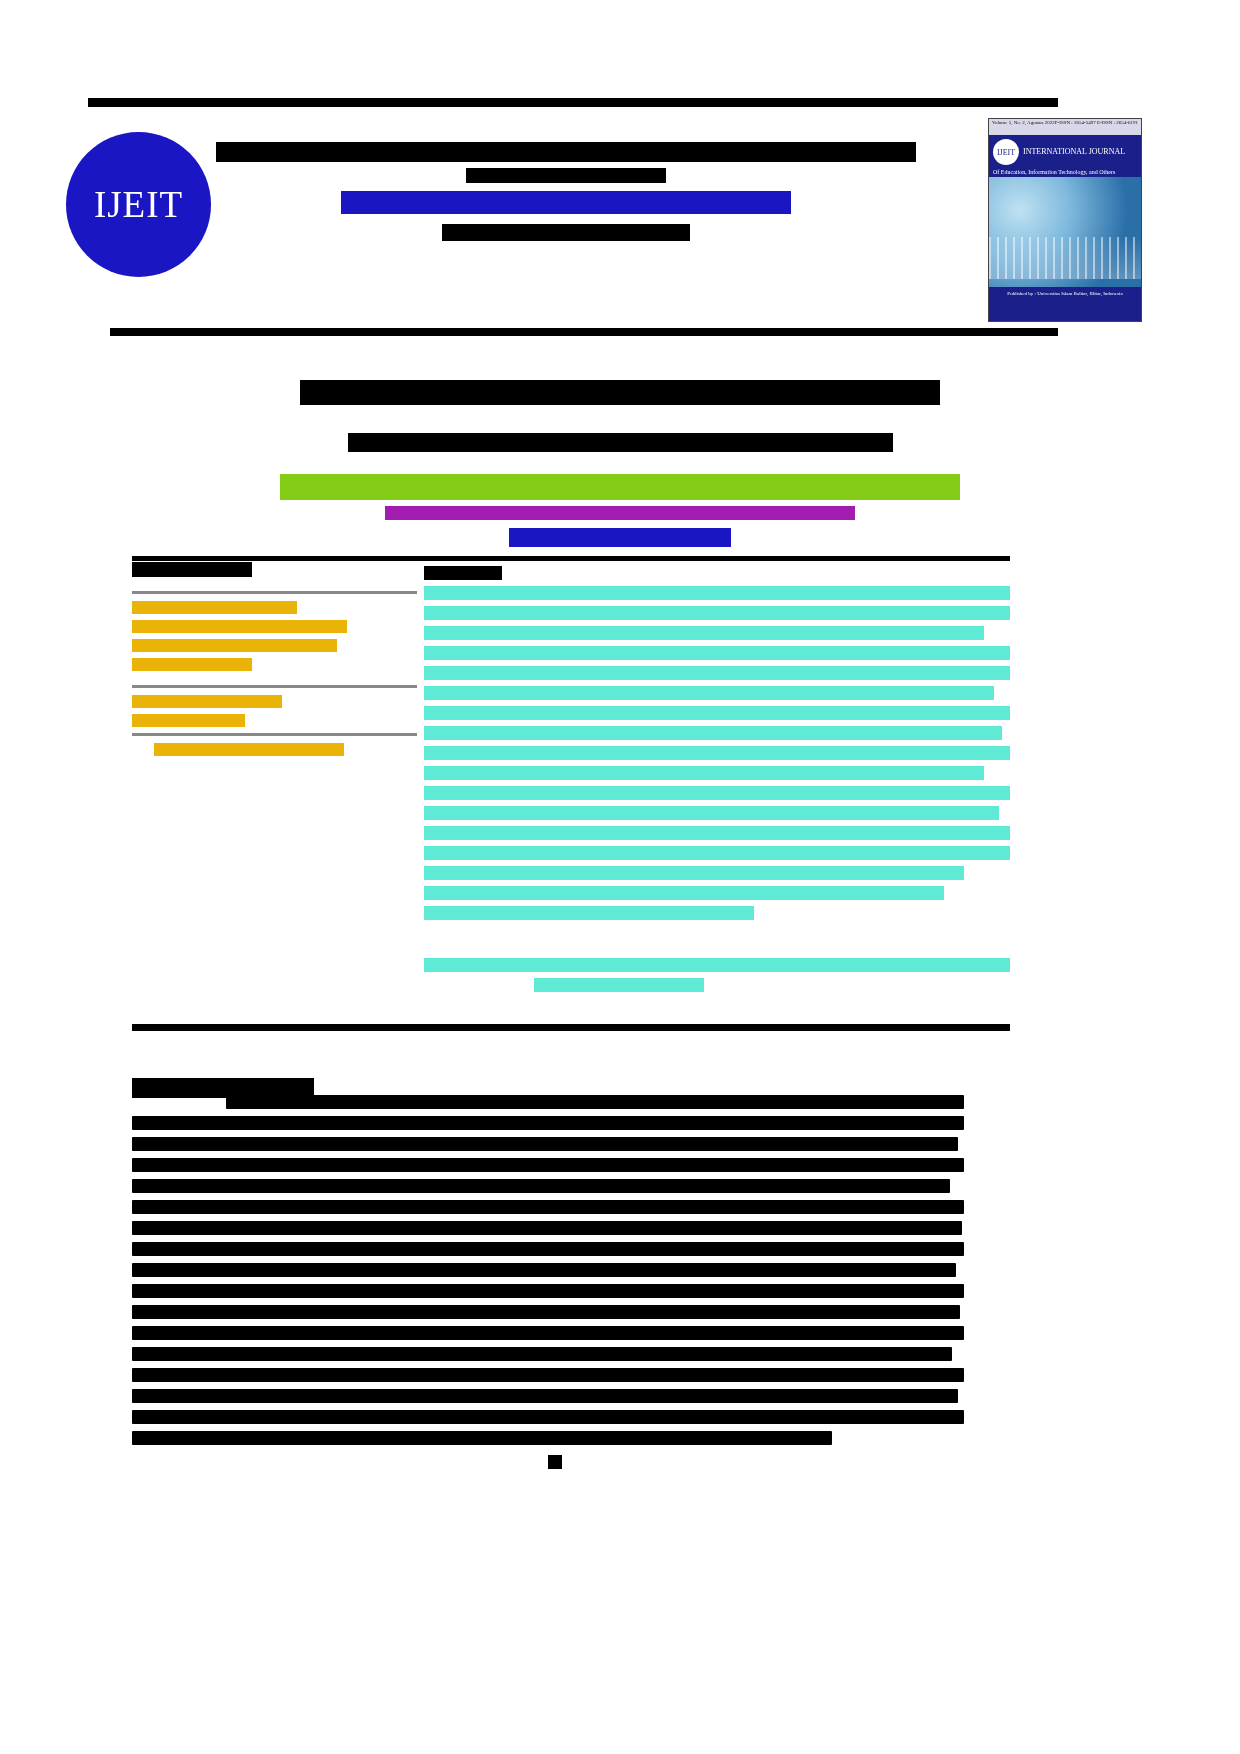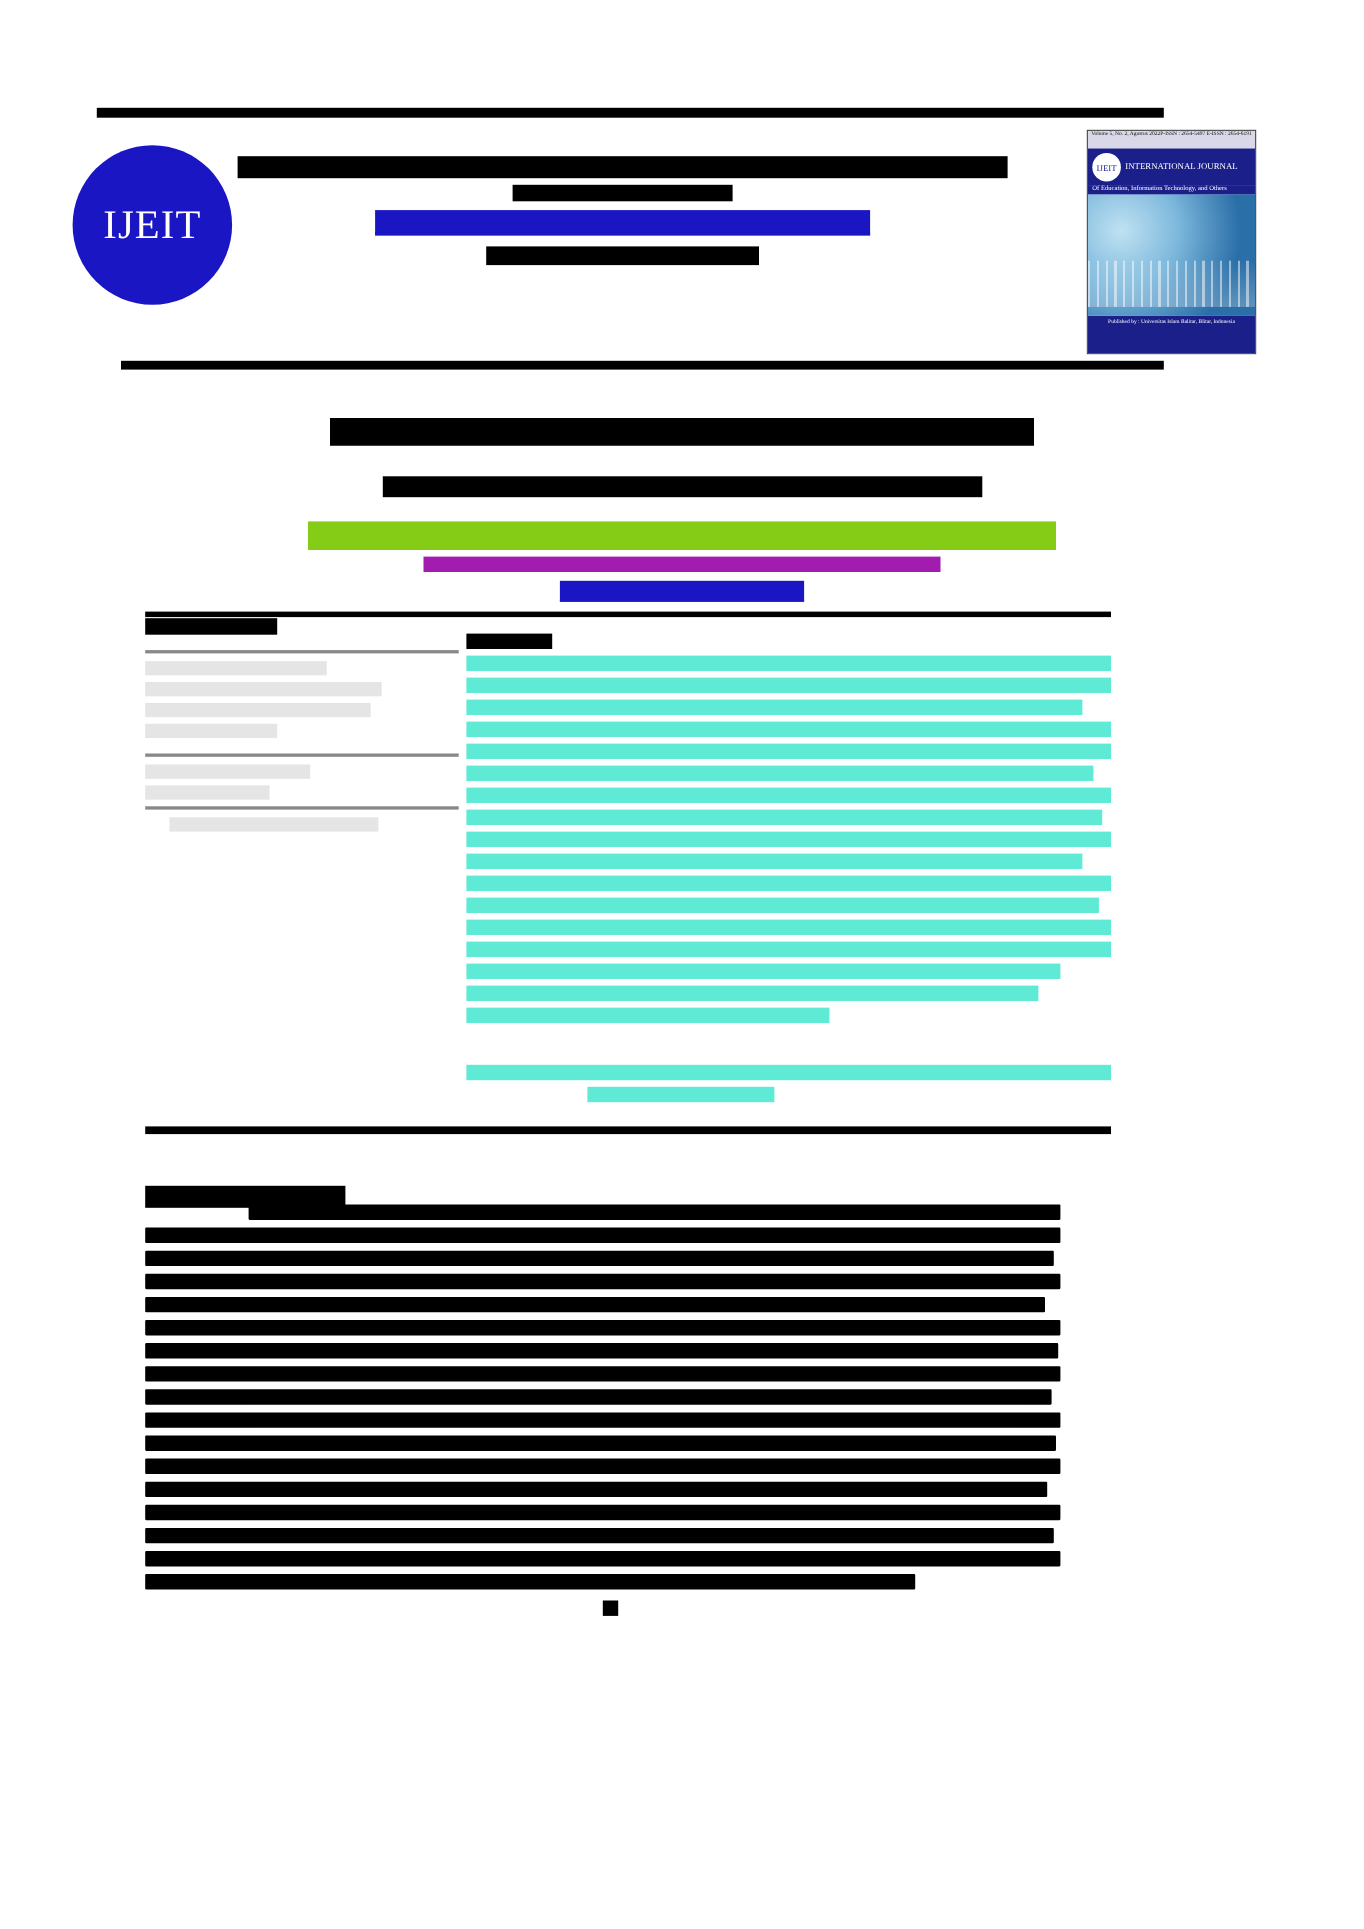--- a/index.html
+++ b/index.html
@@ -204,27 +204,27 @@
     left: 132px; top: 562px;
     width: 878px;
   }
   .abs-left {
     position: absolute;
     left: 0; top: 0;
     width: 285px;
   }
   .abs-right {
     position: absolute;
-    left: 292px; top: 14px;
+    left: 292px; top: 4px;
     width: 586px;
     text-align: center;
   }
   .kw-head { width: 120px; height: 15px; background: #000; margin-bottom: 14px; }
   .hr-grey { height: 3px; background: #888; margin: 3px 0 7px 0; }
-  .kw-line { height: 13px; background: #e5e5e5; margin: 6px 0; }
+  .kw-line { height: 13px; background: #eab308; margin: 6px 0; }
 
   .abs-head { width: 78px; height: 14px; background: #000; margin-bottom: 6px; }
   .abs-line { height: 14px; background: #5eead4; margin: 6px 0; }
 
   .abs-rule-bot {
     position: absolute;
     left: 132px; top: 1024px;
     width: 878px; height: 7px;
     background: #000;
   }

